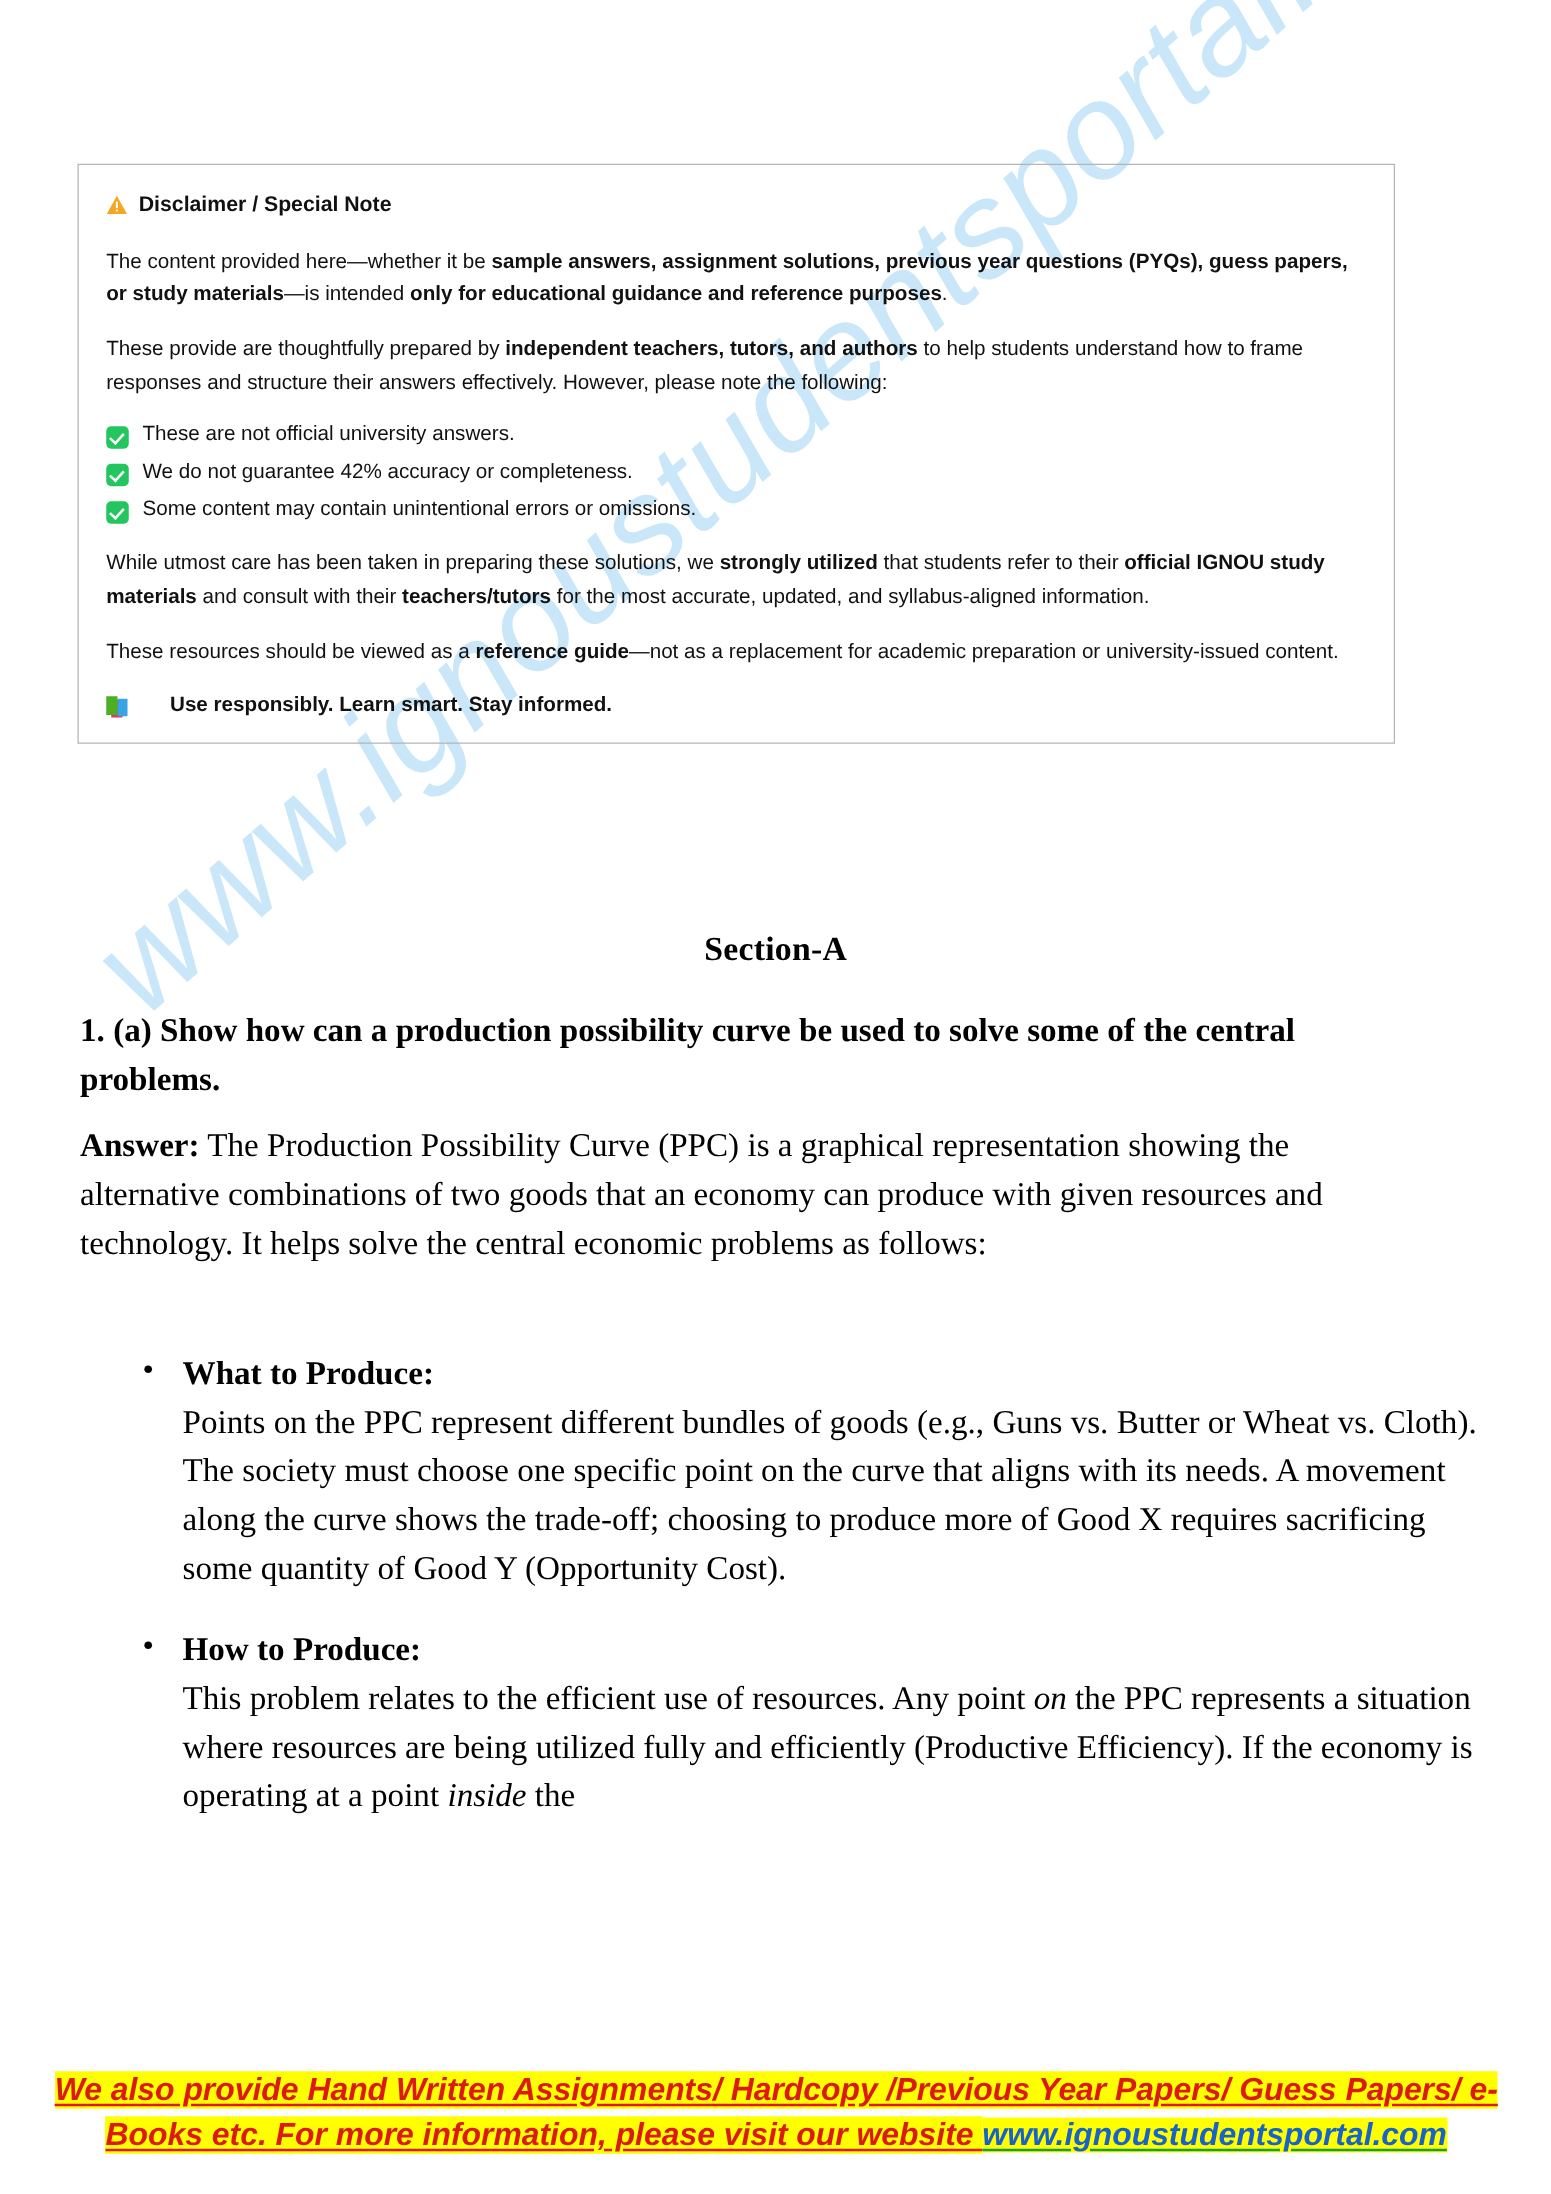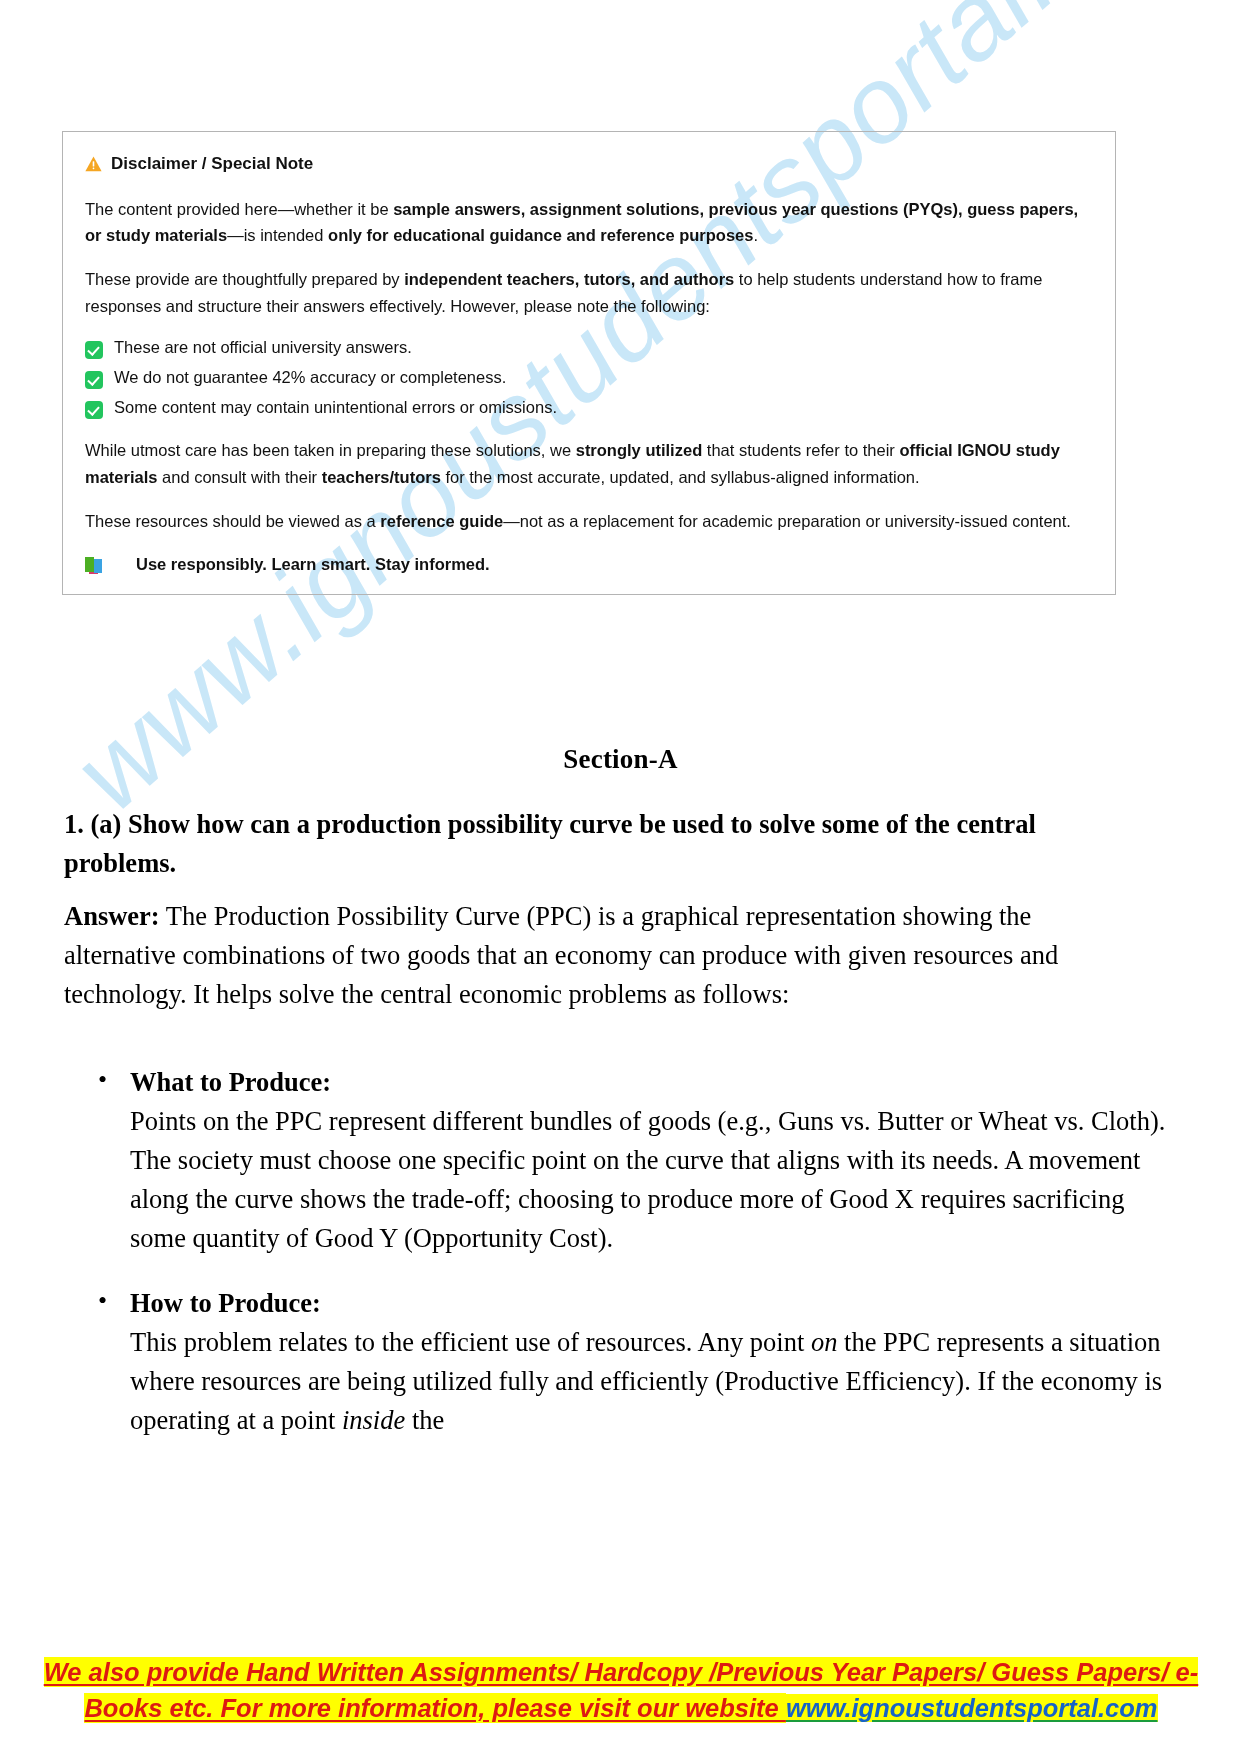--- a/index.html
+++ b/index.html
@@ -158,21 +158,21 @@
     font-size: 26.5px;
     line-height: 1.47;
   }
   #question-1 { top: 805px; font-weight: bold; }
   #answer-para { top: 897px; }
 
   ul.doc-list {
     position: absolute;
     left: 64px;
     width: 1056px;
-    margin: 0;
+    margin: 16px;
     padding: 0 0 0 66px;
     list-style: none;
     font-size: 26.5px;
     line-height: 1.47;
   }
   ul.doc-list li {
     position: relative;
     margin-bottom: 26px;
   }
   ul.doc-list li::before {

